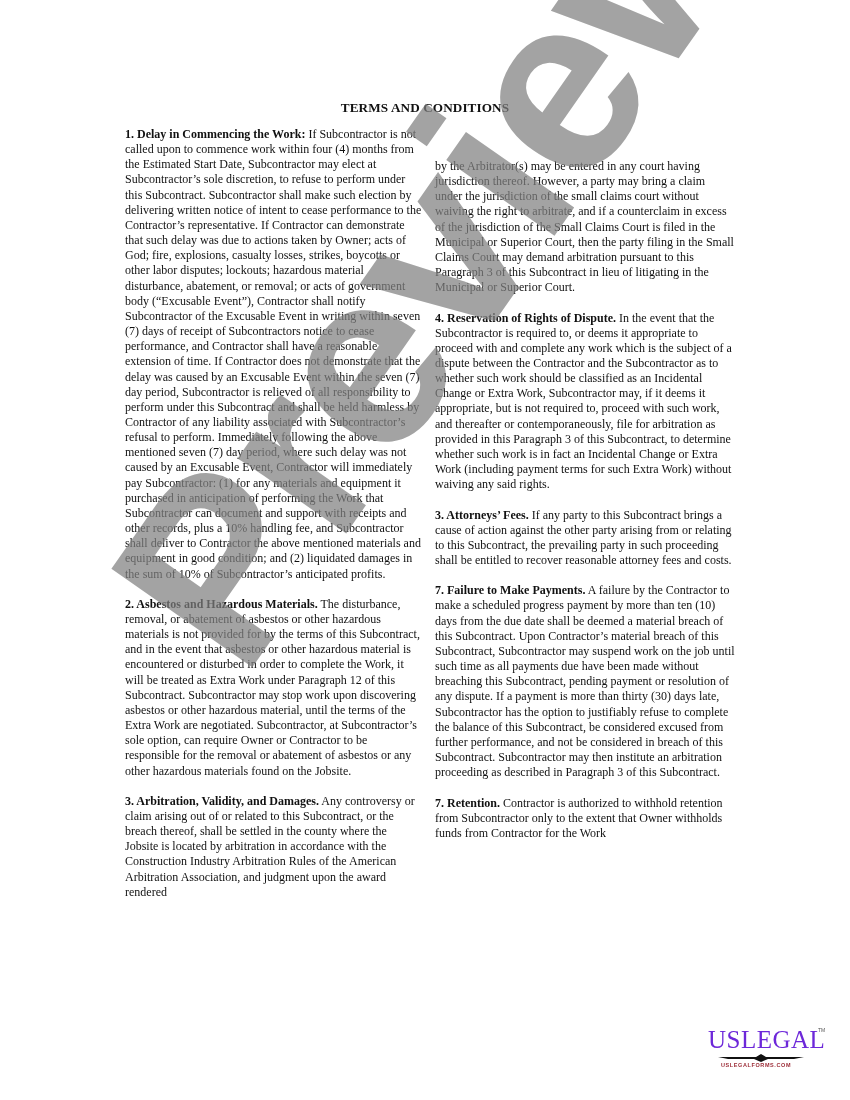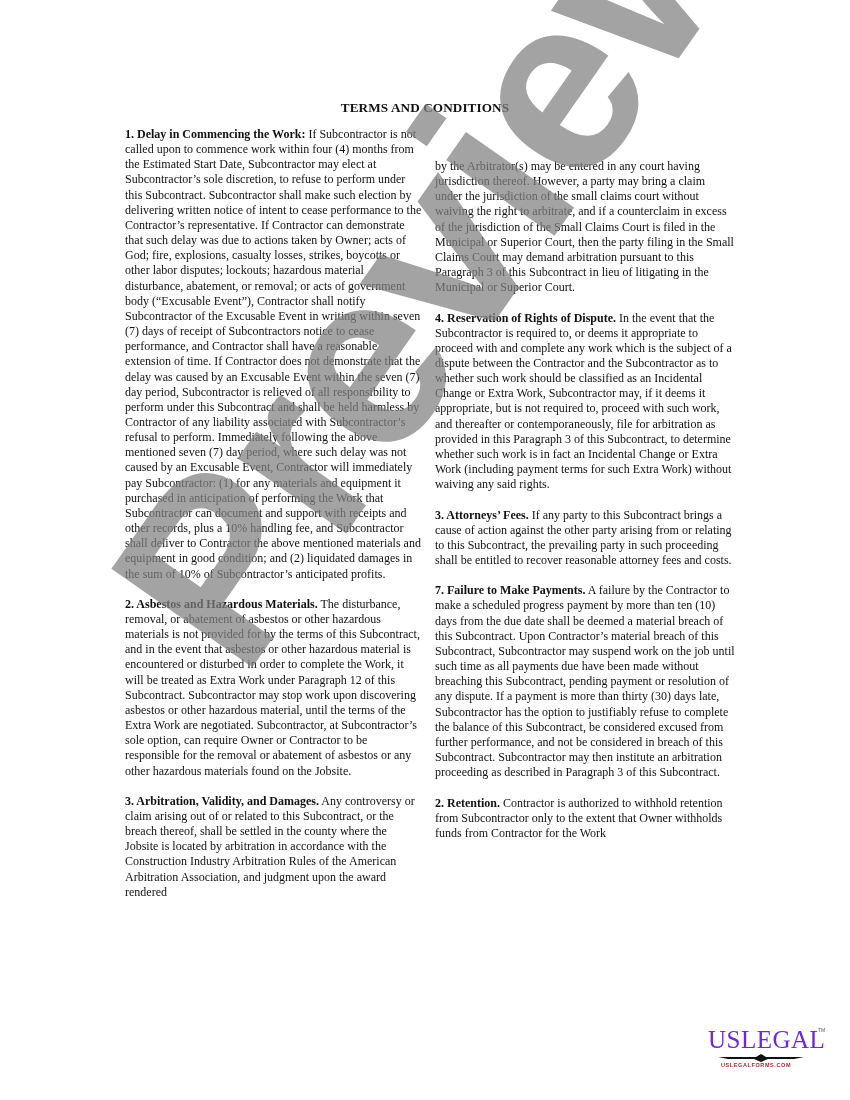--- a/index.html
+++ b/index.html
@@ -126,21 +126,21 @@
     <p class="section">
       <span class="heading">4. Reservation of Rights of Dispute.</span><span class="body"> In the event that the Subcontractor is required to, or deems it appropriate to proceed with and complete any work which is the subject of a dispute between the Contractor and the Subcontractor as to whether such work should be classified as an Incidental Change or Extra Work, Subcontractor may, if it deems it appropriate, but is not required to, proceed with such work, and thereafter or contemporaneously, file for arbitration as provided in this Paragraph 3 of this Subcontract, to determine whether such work is in fact an Incidental Change or Extra Work (including payment terms for such Extra Work) without waiving any said rights.</span>
     </p>
     <p class="section">
       <span class="heading">3. Attorneys’ Fees.</span><span class="body"> If any party to this Subcontract brings a cause of action against the other party arising from or relating to this Subcontract, the prevailing party in such proceeding shall be entitled to recover reasonable attorney fees and costs.</span>
     </p>
     <p class="section">
       <span class="heading">7. Failure to Make Payments.</span><span class="body"> A failure by the Contractor to make a scheduled progress payment by more than ten (10) days from the due date shall be deemed a material breach of this Subcontract. Upon Contractor’s material breach of this Subcontract, Subcontractor may suspend work on the job until such time as all payments due have been made without breaching this Subcontract, pending payment or resolution of any dispute. If a payment is more than thirty (30) days late, Subcontractor has the option to justifiably refuse to complete the balance of this Subcontract, be considered excused from further performance, and not be considered in breach of this Subcontract. Subcontractor may then institute an arbitration proceeding as described in Paragraph 3 of this Subcontract.</span>
     </p>
     <p class="section">
-      <span class="heading">2. Retention.</span><span class="body"> Contractor is authorized to withhold retention from Subcontractor only to the extent that Owner withholds funds from Contractor for the Work</span>
+      <span class="heading">7. Retention.</span><span class="body"> Contractor is authorized to withhold retention from Subcontractor only to the extent that Owner withholds funds from Contractor for the Work</span>
     </p>
   </div>
 
   <div class="watermark">Preview</div>
 
   <div class="logo">
     <div class="logo-text">
       <span>US</span><span>LEGAL</span>
     </div>
     <div class="logo-tm">TM</div>

